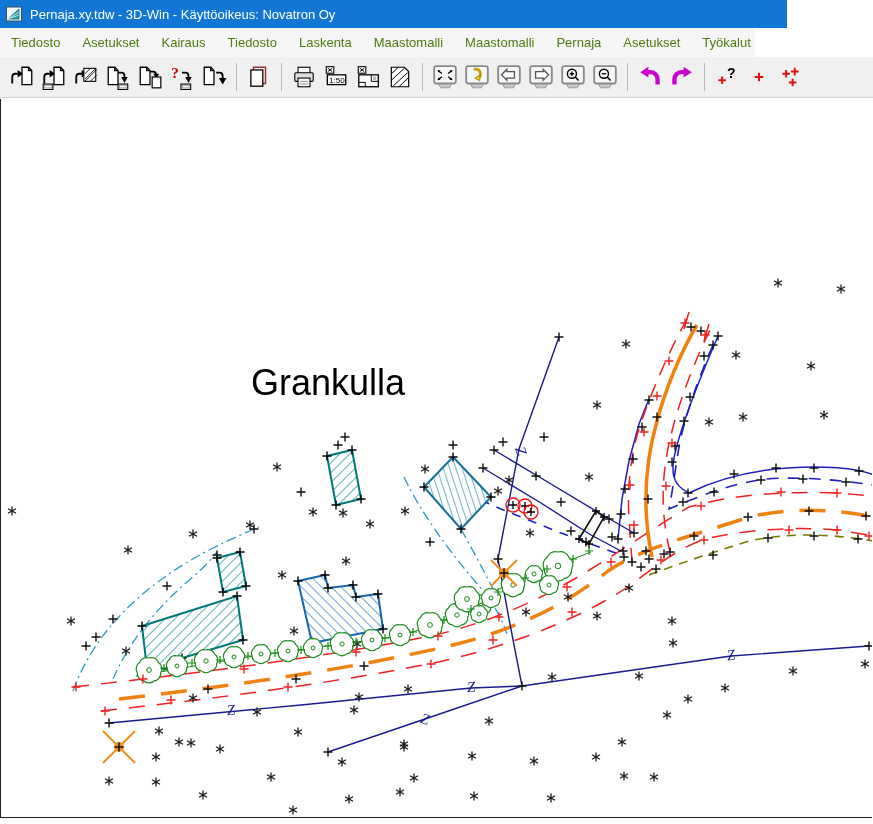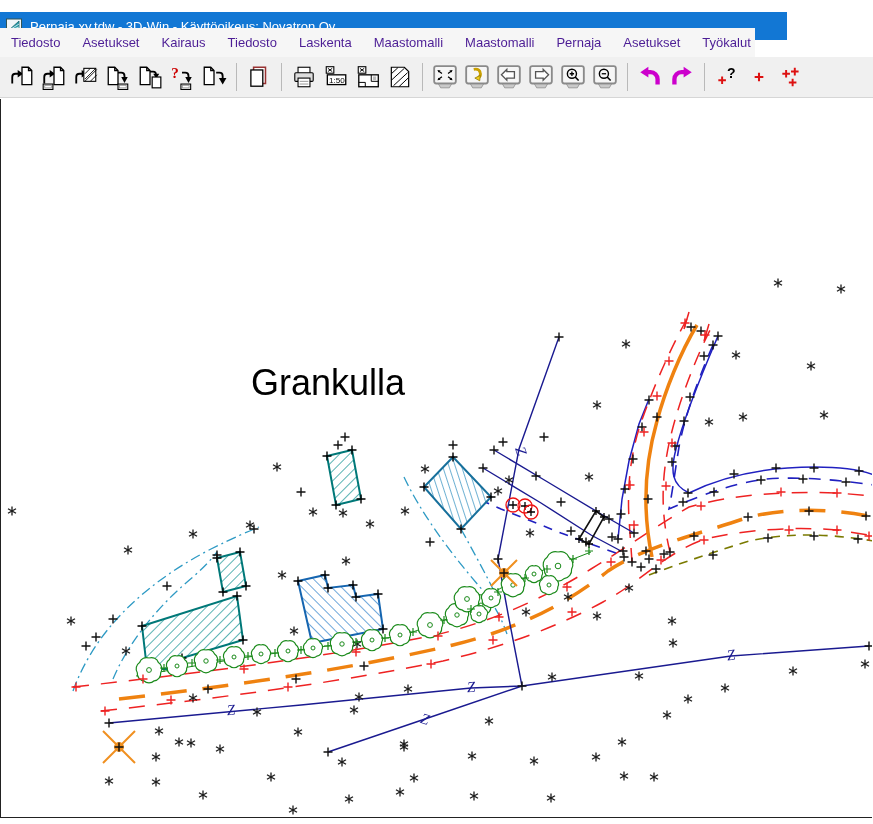--- a/index.html
+++ b/index.html
@@ -1,24 +1,24 @@
 <!DOCTYPE html>
 <html><head>
 <meta charset="utf-8">
 <style>
   html,body{margin:0;padding:0;background:#fff;width:873px;height:824px;overflow:hidden;
     font-family:"Liberation Sans","DejaVu Sans",sans-serif;}
   #window{position:relative;width:873px;height:824px;background:#fff;}
   
   #titlebar{position:absolute;left:0;top:0;width:787px;height:28px;background:#1277d4;
-    display:flex;align-items:center;color:#fff;font-size:13px;margin-top:12px;}
+    display:flex;align-items:center;color:#fff;font-size:13px;}
   #titlebar .appicon{width:17px;height:16px;margin:0 7px 0 6px;flex:0 0 auto;}
   
   #menubar{position:absolute;left:0;top:28px;width:755px;height:29px;background:#f6f6f6;
-    display:flex;align-items:center;font-size:13px;color:#4c1d95;}
+    display:flex;align-items:center;font-size:13px;color:#4d7c0f;}
   .menu-item{padding:5px 11px;cursor:default;}
   
   #toolbar{position:absolute;left:0;top:57px;width:873px;height:41px;background:#f0f0f0;
     border-bottom:1px solid #d6d6d6;display:flex;align-items:center;padding-left:6px;box-sizing:border-box;}
   .tbtn{width:30px;height:30px;margin:0 1px;display:flex;align-items:center;justify-content:center;}
   .tbtn svg{width:26px;height:26px;}
   .tb-sep{width:1px;height:28px;background:#b9b9b9;margin:0 6px;}
   
   #canvas{position:absolute;left:0;top:99px;width:872px;height:719px;background:#fff;
     border-left:1px solid #222;border-bottom:1px solid #222;box-sizing:border-box;}

